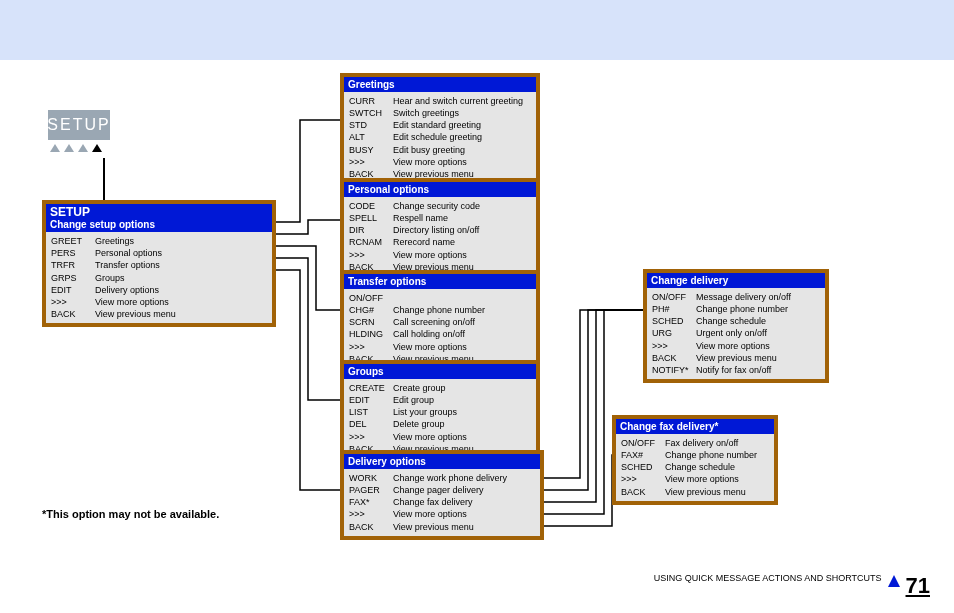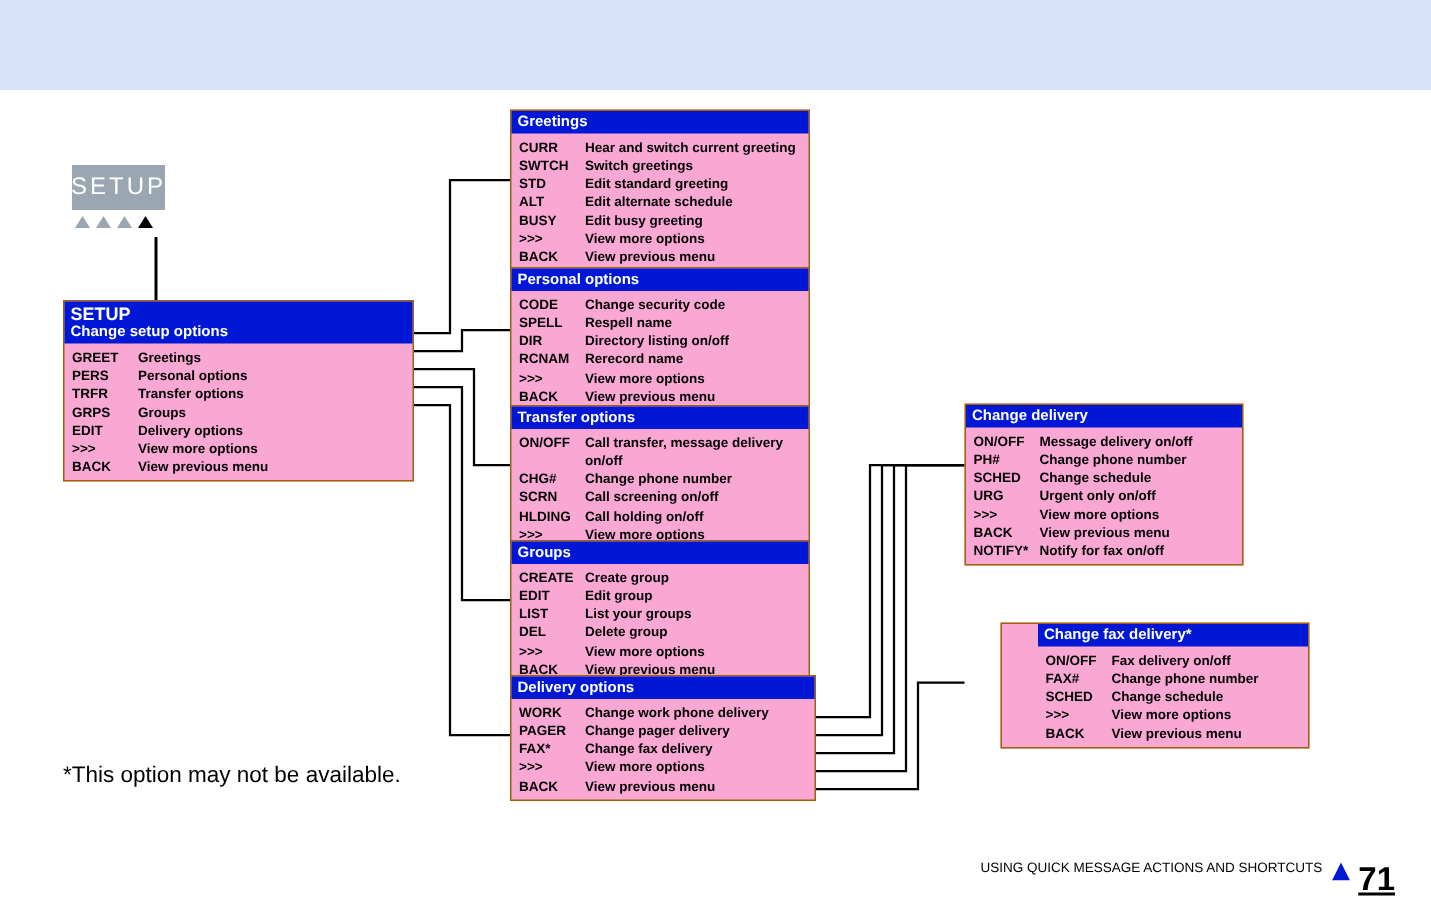--- a/index.html
+++ b/index.html
@@ -52,47 +52,47 @@
   .stem {
     position: absolute;
     left: 103px;
     top: 158px;
     width: 2px;
     height: 44px;
     background: #000;
   }
   .menu {
     position: absolute;
-    background: #f9a8d4;
-    border: 1px solid #a16207;
+    background: #e5e5e5;
+    border: 4px solid #a16207;
   }
   .menu .hdr {
     background: #0018d6;
     color: #fff;
     font-weight: bold;
     padding: 2px 4px;
     font-size: 10px;
   }
   .menu .hdr.small { font-size: 10px; }
   .setup-title {
     display: block;
     font-size: 12px;
     line-height: 1.1;
   }
   .menu .body {
     padding: 3px 5px;
-    font-weight: bold;
   }
   .row { display: flex; line-height: 1.35; }
   .code { width: 44px; flex-shrink: 0; }
   .footnote {
     position: absolute;
     left: 42px;
     top: 508px;
-    font-size: 15px;
+    font-size: 11px;
+    font-weight: bold;
   }
   .page-foot {
     position: absolute;
     right: 24px;
     bottom: 14px;
     font-size: 9px;
     display: flex;
     align-items: flex-start;
     gap: 6px;
   }
@@ -108,21 +108,21 @@
     top: 0; left: 0;
     pointer-events: none;
   }
   #m-setup { left: 42px; top: 200px; width: 234px; }
   #m-greet { left: 340px; top: 73px; width: 200px; }
   #m-pers  { left: 340px; top: 178px; width: 200px; }
   #m-trfr  { left: 340px; top: 270px; width: 200px; }
   #m-grp   { left: 340px; top: 360px; width: 200px; }
   #m-deliv { left: 340px; top: 450px; width: 204px; }
   #m-cd    { left: 643px; top: 269px; width: 186px; }
-  #m-cfd   { left: 667px; top: 415px; width: 206px; padding-left: 24px; }
+  #m-cfd   { left: 612px; top: 415px; width: 166px; }
 </style>
 </head>
 <body>
 
 <div class="banner"></div>
 
 <div class="setup-box">
   <span>SETUP</span>
 </div>
 <div class="triangles">
@@ -195,21 +195,21 @@
       <div class="row">
         <span class="code">SWTCH</span>
         <span>Switch greetings</span>
       </div>
       <div class="row">
         <span class="code">STD</span>
         <span>Edit standard greeting</span>
       </div>
       <div class="row">
         <span class="code">ALT</span>
-        <span>Edit alternate schedule</span>
+        <span>Edit schedule greeting</span>
       </div>
       <div class="row">
         <span class="code">BUSY</span>
         <span>Edit busy greeting</span>
       </div>
       <div class="row">
         <span class="code">&gt;&gt;&gt;</span>
         <span>View more options</span>
       </div>
       <div class="row">
@@ -251,21 +251,20 @@
         <span>Change e-mail settings</span>
       </div>
     </div>
 </div>
 
 <div class="menu" id="m-trfr">
   <div class="hdr small"><span>Transfer options</span></div>
   <div class="body">
       <div class="row">
         <span class="code">ON/OFF</span>
-        <span>Call transfer, message delivery on/off</span>
       </div>
       <div class="row">
         <span class="code">CHG#</span>
         <span>Change phone number</span>
       </div>
       <div class="row">
         <span class="code">SCRN</span>
         <span>Call screening on/off</span>
       </div>
       <div class="row">

